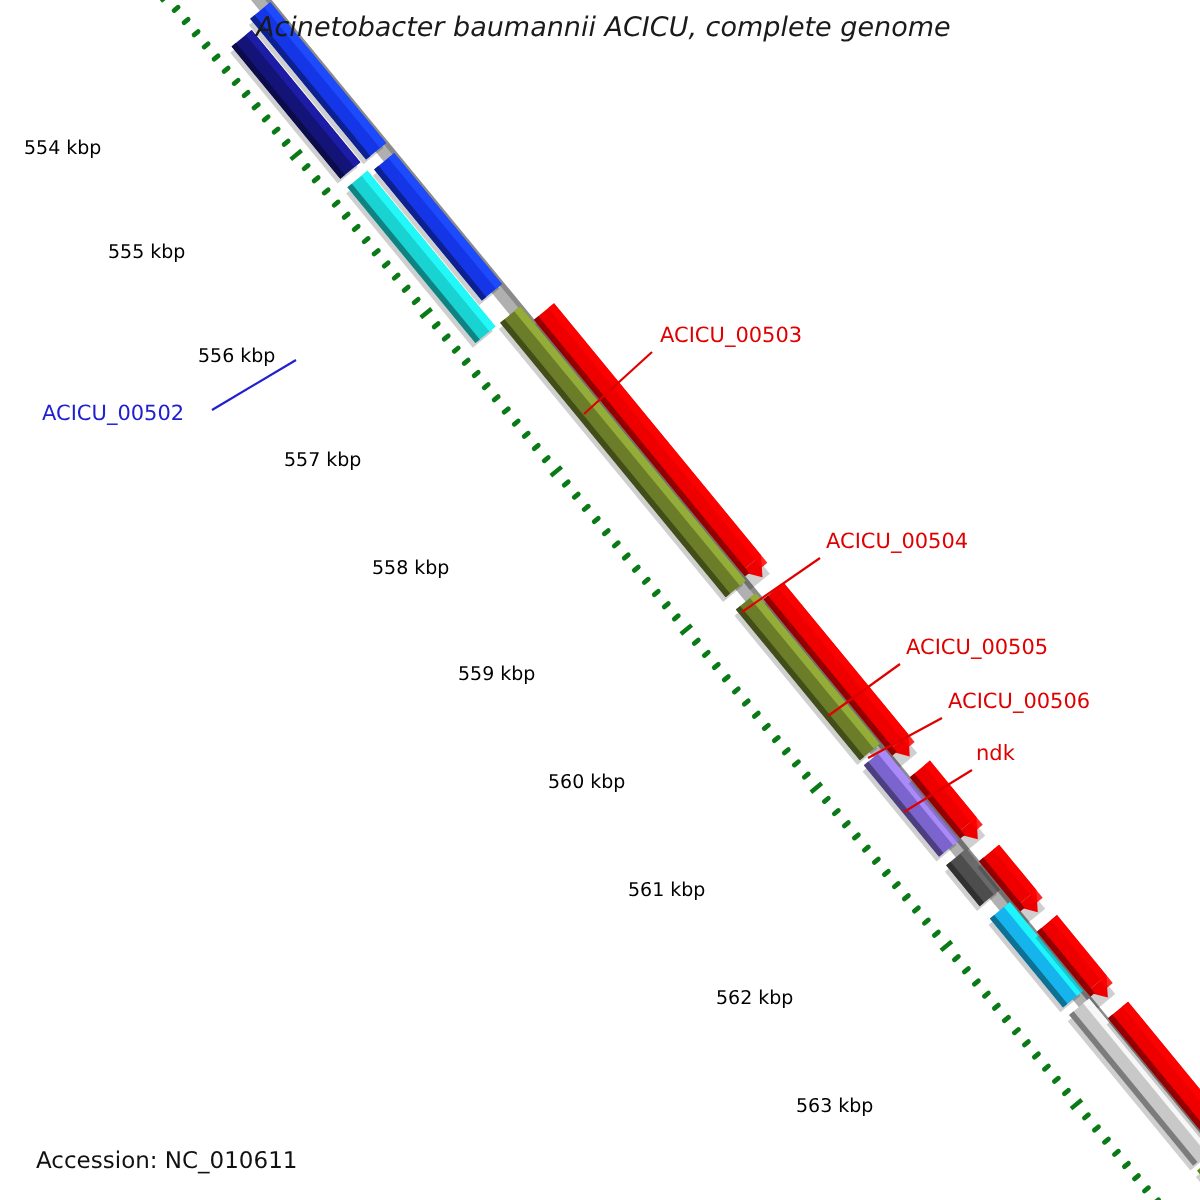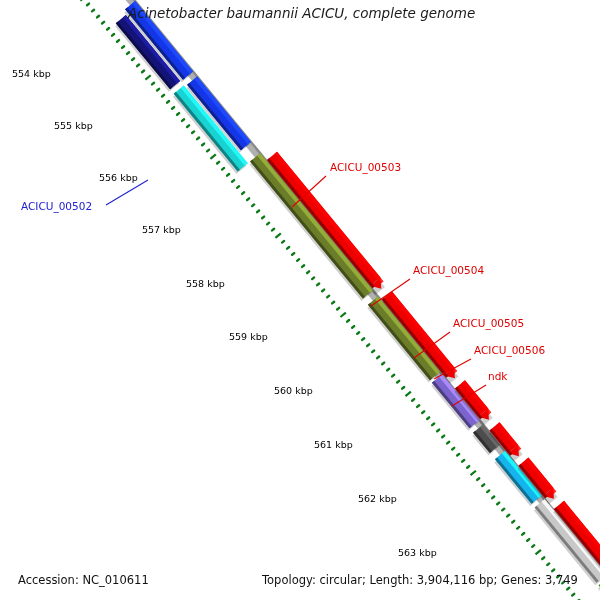--- a/index.html
+++ b/index.html
@@ -364,15 +364,14 @@
         <text x="453" y="327" class="gene-label red">ACICU_00505</text>
         <text x="474" y="354" class="gene-label red">ACICU_00506</text>
         <text x="488" y="380" class="gene-label red">ndk</text>
       </g>
 
     <text class="title-text" id="title-text" x="128" y="18">Acinetobacter baumannii ACICU, complete genome</text>
   </svg>
 
   <div id="footer">
     <div class="accession">Accession: NC_010611</div>
-    <div class="stats">Topology: circular; Length: 3,904,116 bp; Genes: 3,749</div>
   </div>
 </div>
 
 </body></html>

